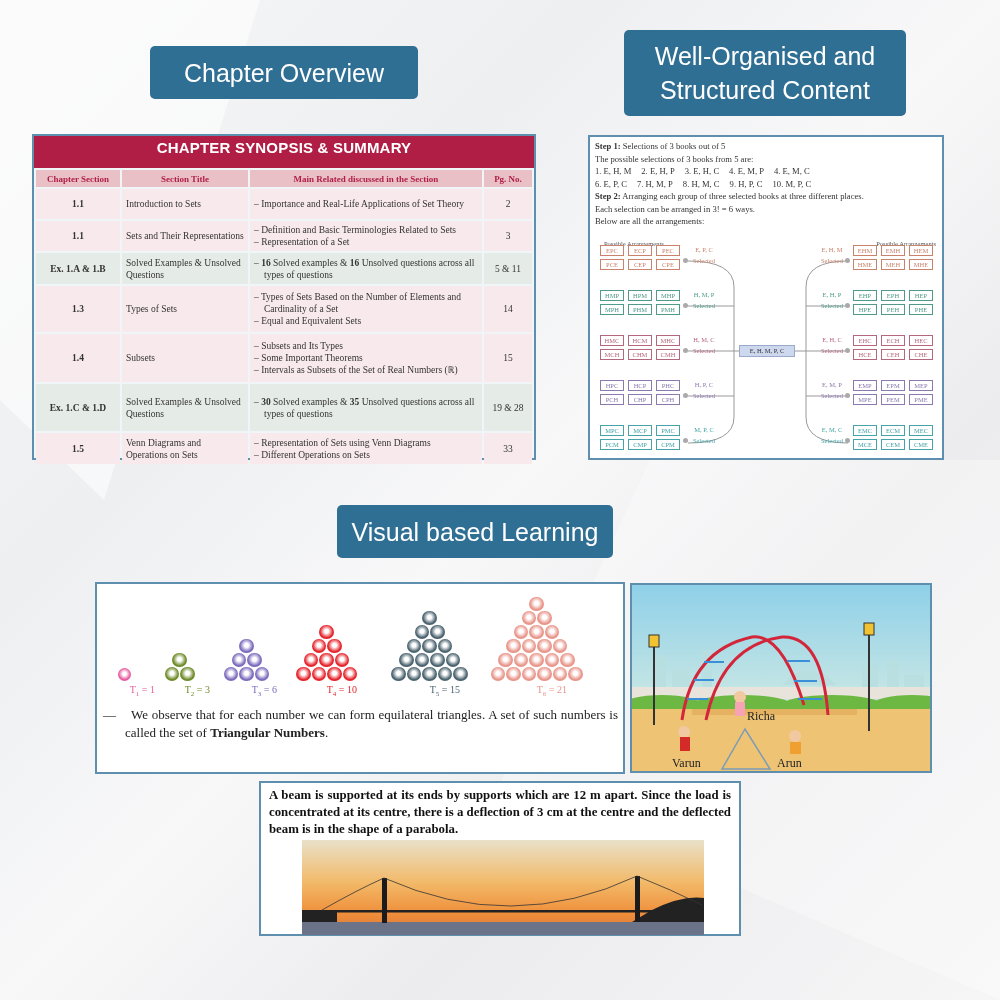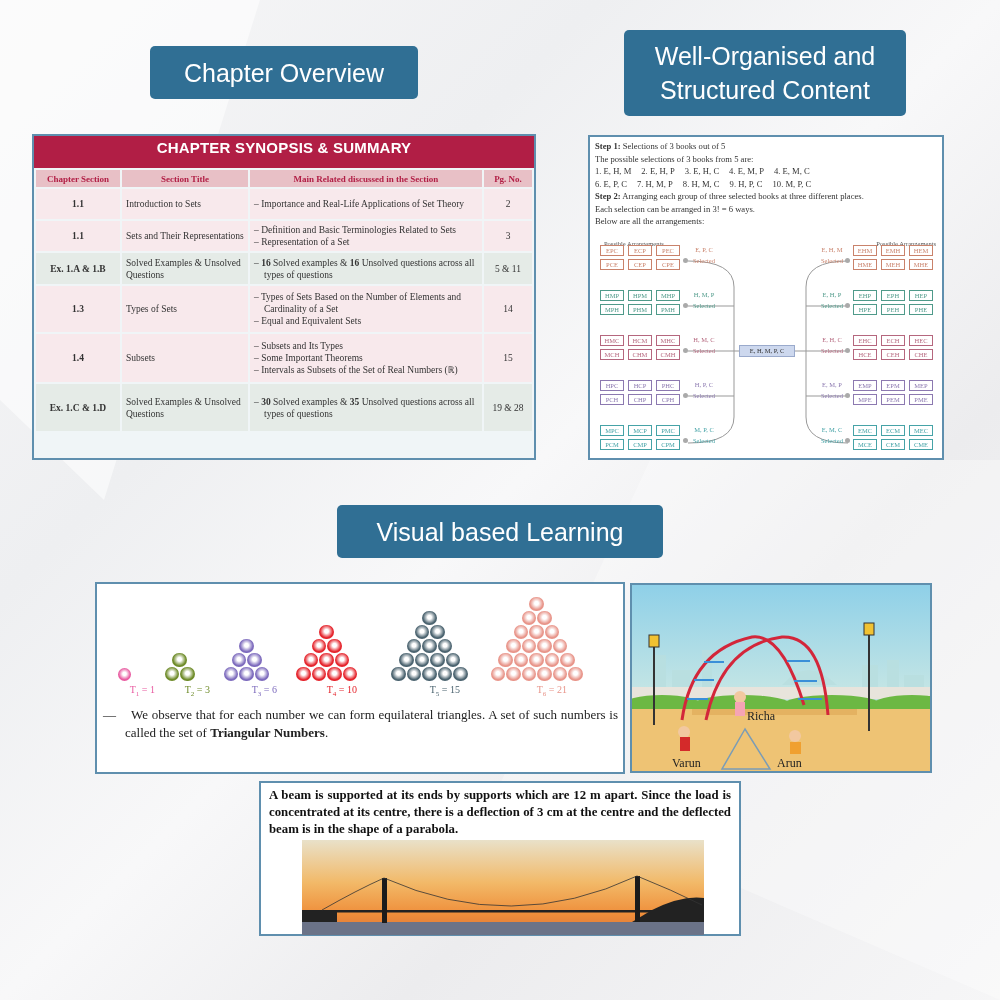--- a/index.html
+++ b/index.html
@@ -76,21 +76,21 @@
 
 <div class="bg-facet" style="left:0;top:0;width:260px;height:500px;clip-path:polygon(0 0,100% 0,40% 100%,0 80%);"></div>
 <div class="bg-facet" style="left:500px;top:460px;width:500px;height:540px;clip-path:polygon(30% 0,100% 0,100% 100%,0 60%);opacity:.6;"></div>
 
 <div class="banner" style="left:150px;top:46px;width:268px;height:53px;">
   <span>Chapter Overview</span>
 </div>
 <div class="banner" style="left:624px;top:30px;width:282px;height:86px;padding:0 8px;">
   <span>Well-Organised and Structured Content</span>
 </div>
-<div class="banner" style="left:337px;top:505px;width:326px;height:53px;">
+<div class="banner" style="left:337px;top:505px;width:276px;height:53px;">
   <span>Visual based Learning</span>
 </div>
 
 <div class="panel syn">
   <div class="syn-title">CHAPTER SYNOPSIS &amp; SUMMARY</div>
   <table>
     <thead>
       <tr>
         <th>Chapter Section</th>
         <th>Section Title</th>
@@ -143,20 +143,29 @@
           </td>
           <td class="pg">15</td>
         </tr>
         <tr class="ex">
           <td class="sec" style="height:47px">Ex. 1.C &amp; 1.D</td>
           <td class="ttl">Solved Examples &amp; Unsolved Questions</td>
           <td>
             <span class="pt"><b>30</b> Solved examples &amp; <b>35</b> Unsolved questions across all types of questions</span>
           </td>
           <td class="pg">19 &amp; 28</td>
+        </tr>
+        <tr>
+          <td class="sec" style="height:31px">1.5</td>
+          <td class="ttl">Venn Diagrams and Operations on Sets</td>
+          <td>
+            <span class="pt">Representation of Sets using Venn Diagrams</span>
+            <span class="pt">Different Operations on Sets</span>
+          </td>
+          <td class="pg">33</td>
         </tr>
       </tbody>
   </table>
 </div>
 
 <div class="panel perm">
   <div><b>Step 1:</b><span> Selections of 3 books out of 5</span></div>
   <div>The possible selections of 3 books from 5 are:</div>
   <div class="row5">
     <span>1. E, H, M</span>

